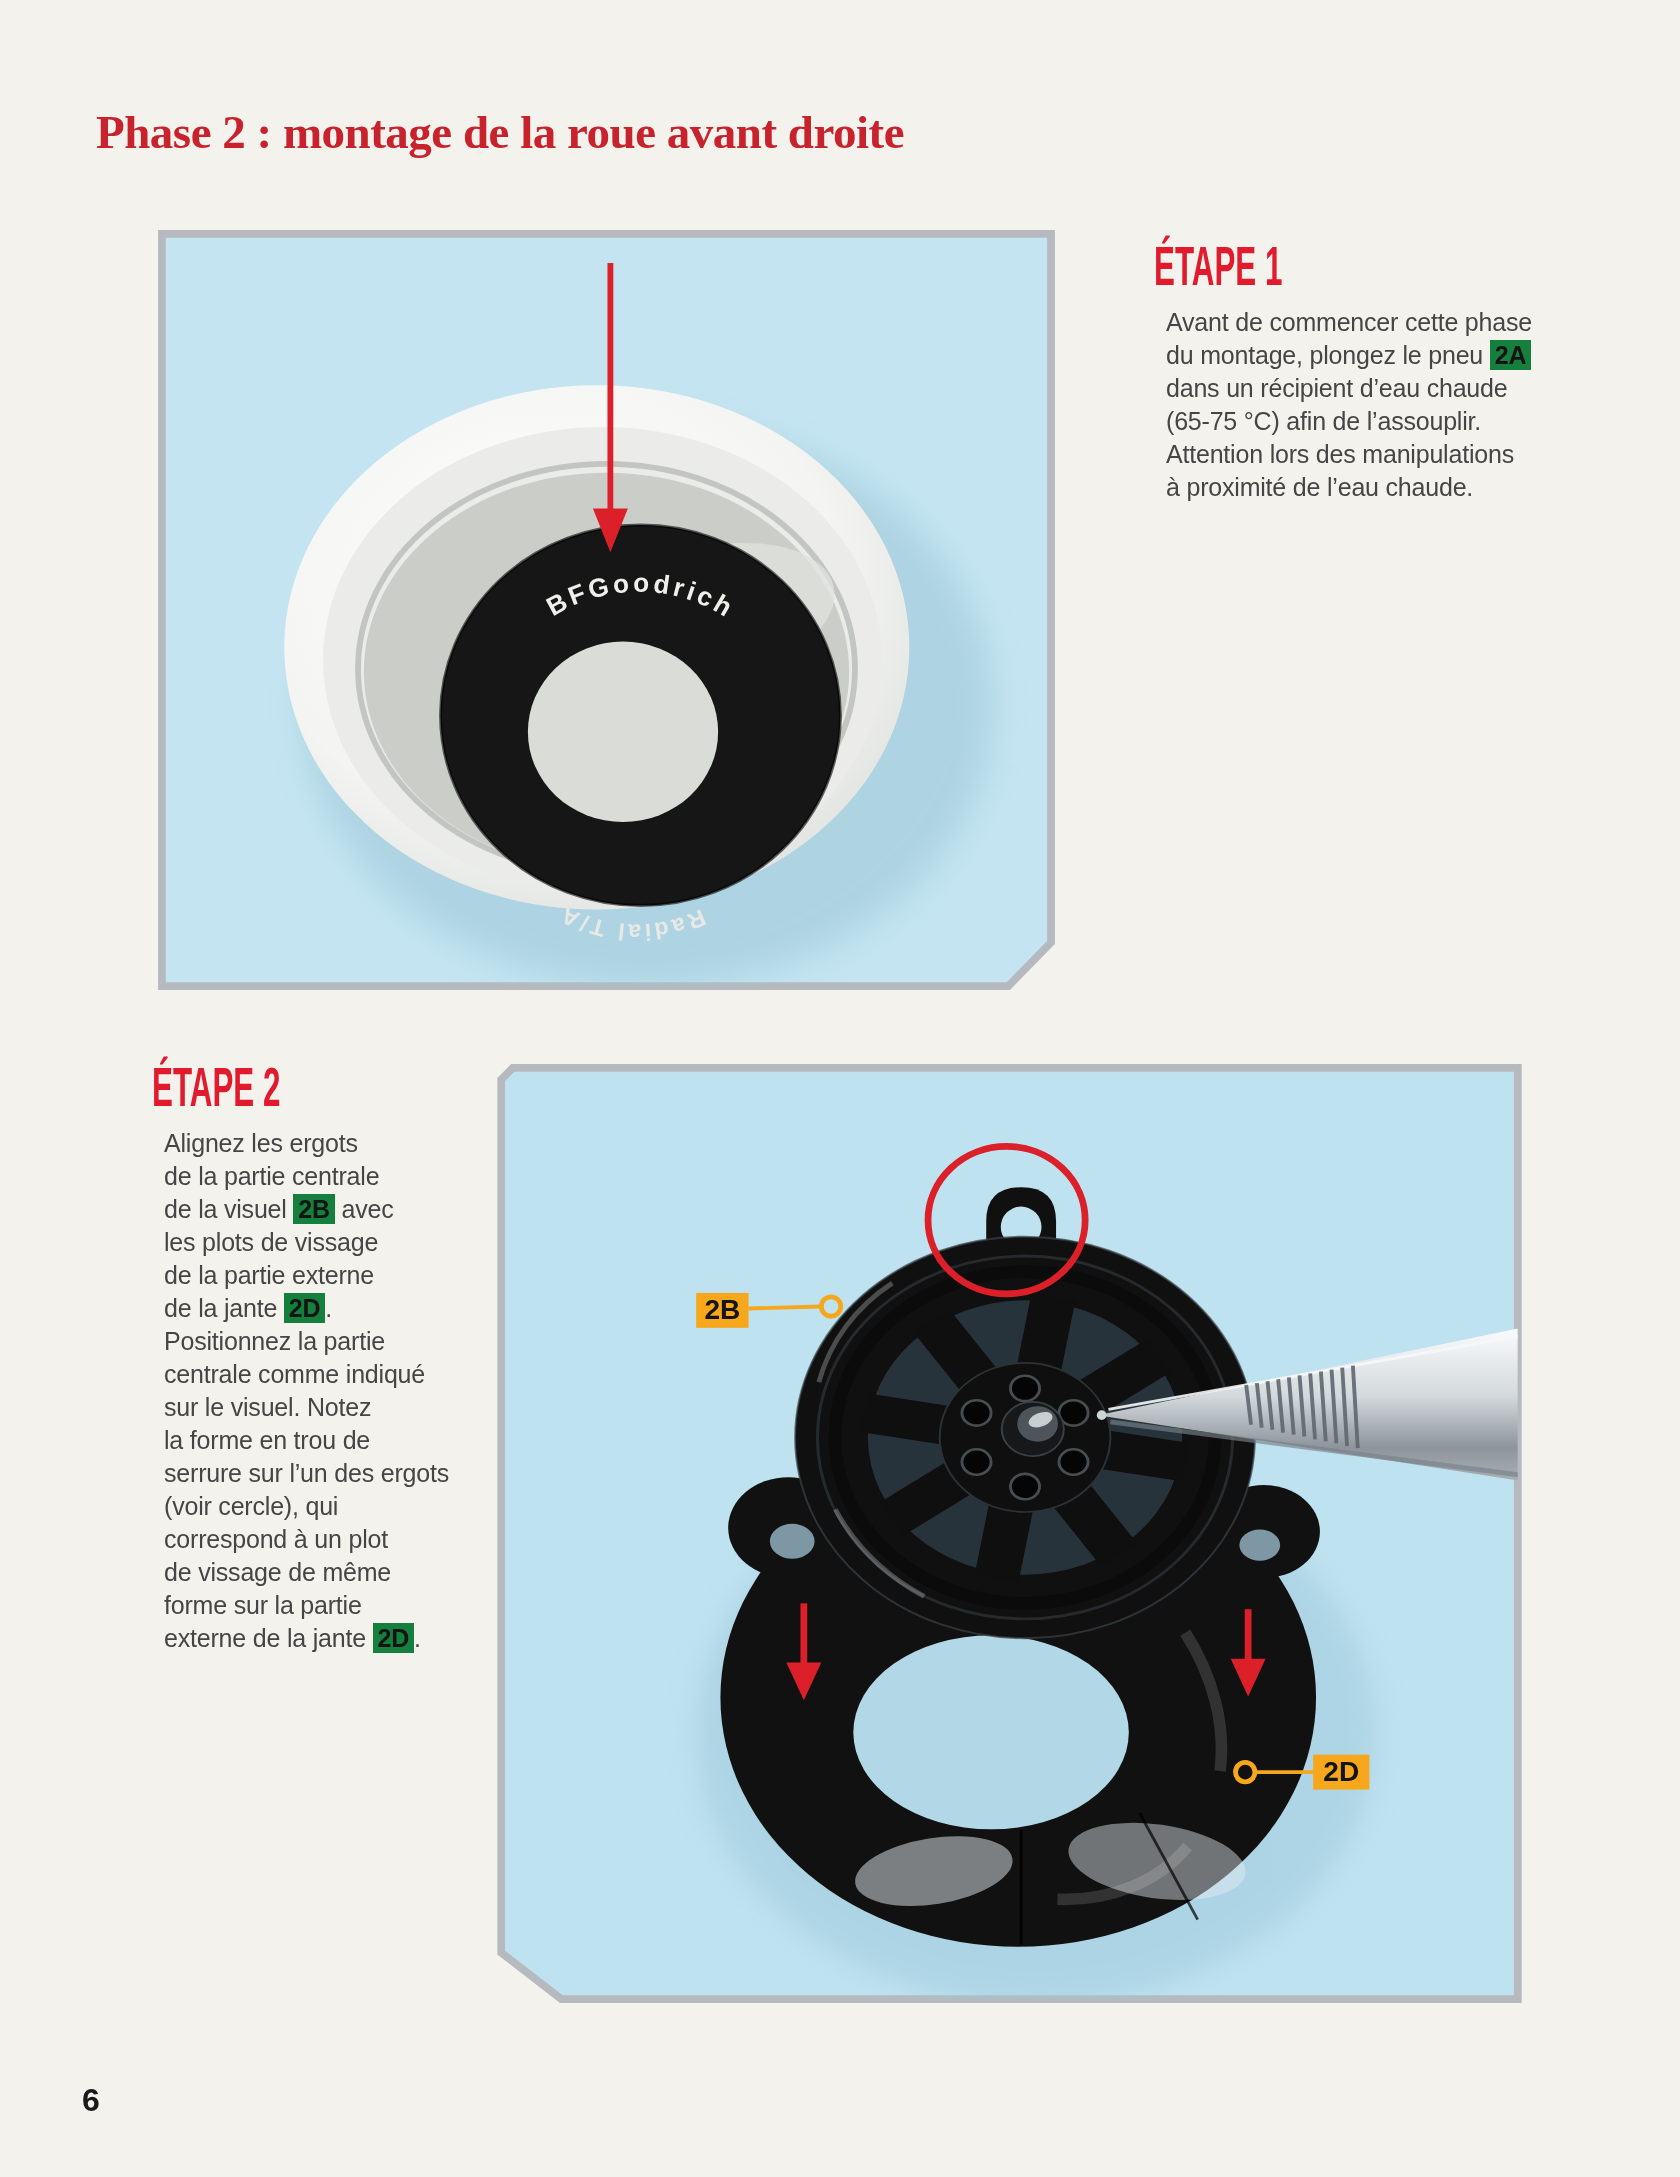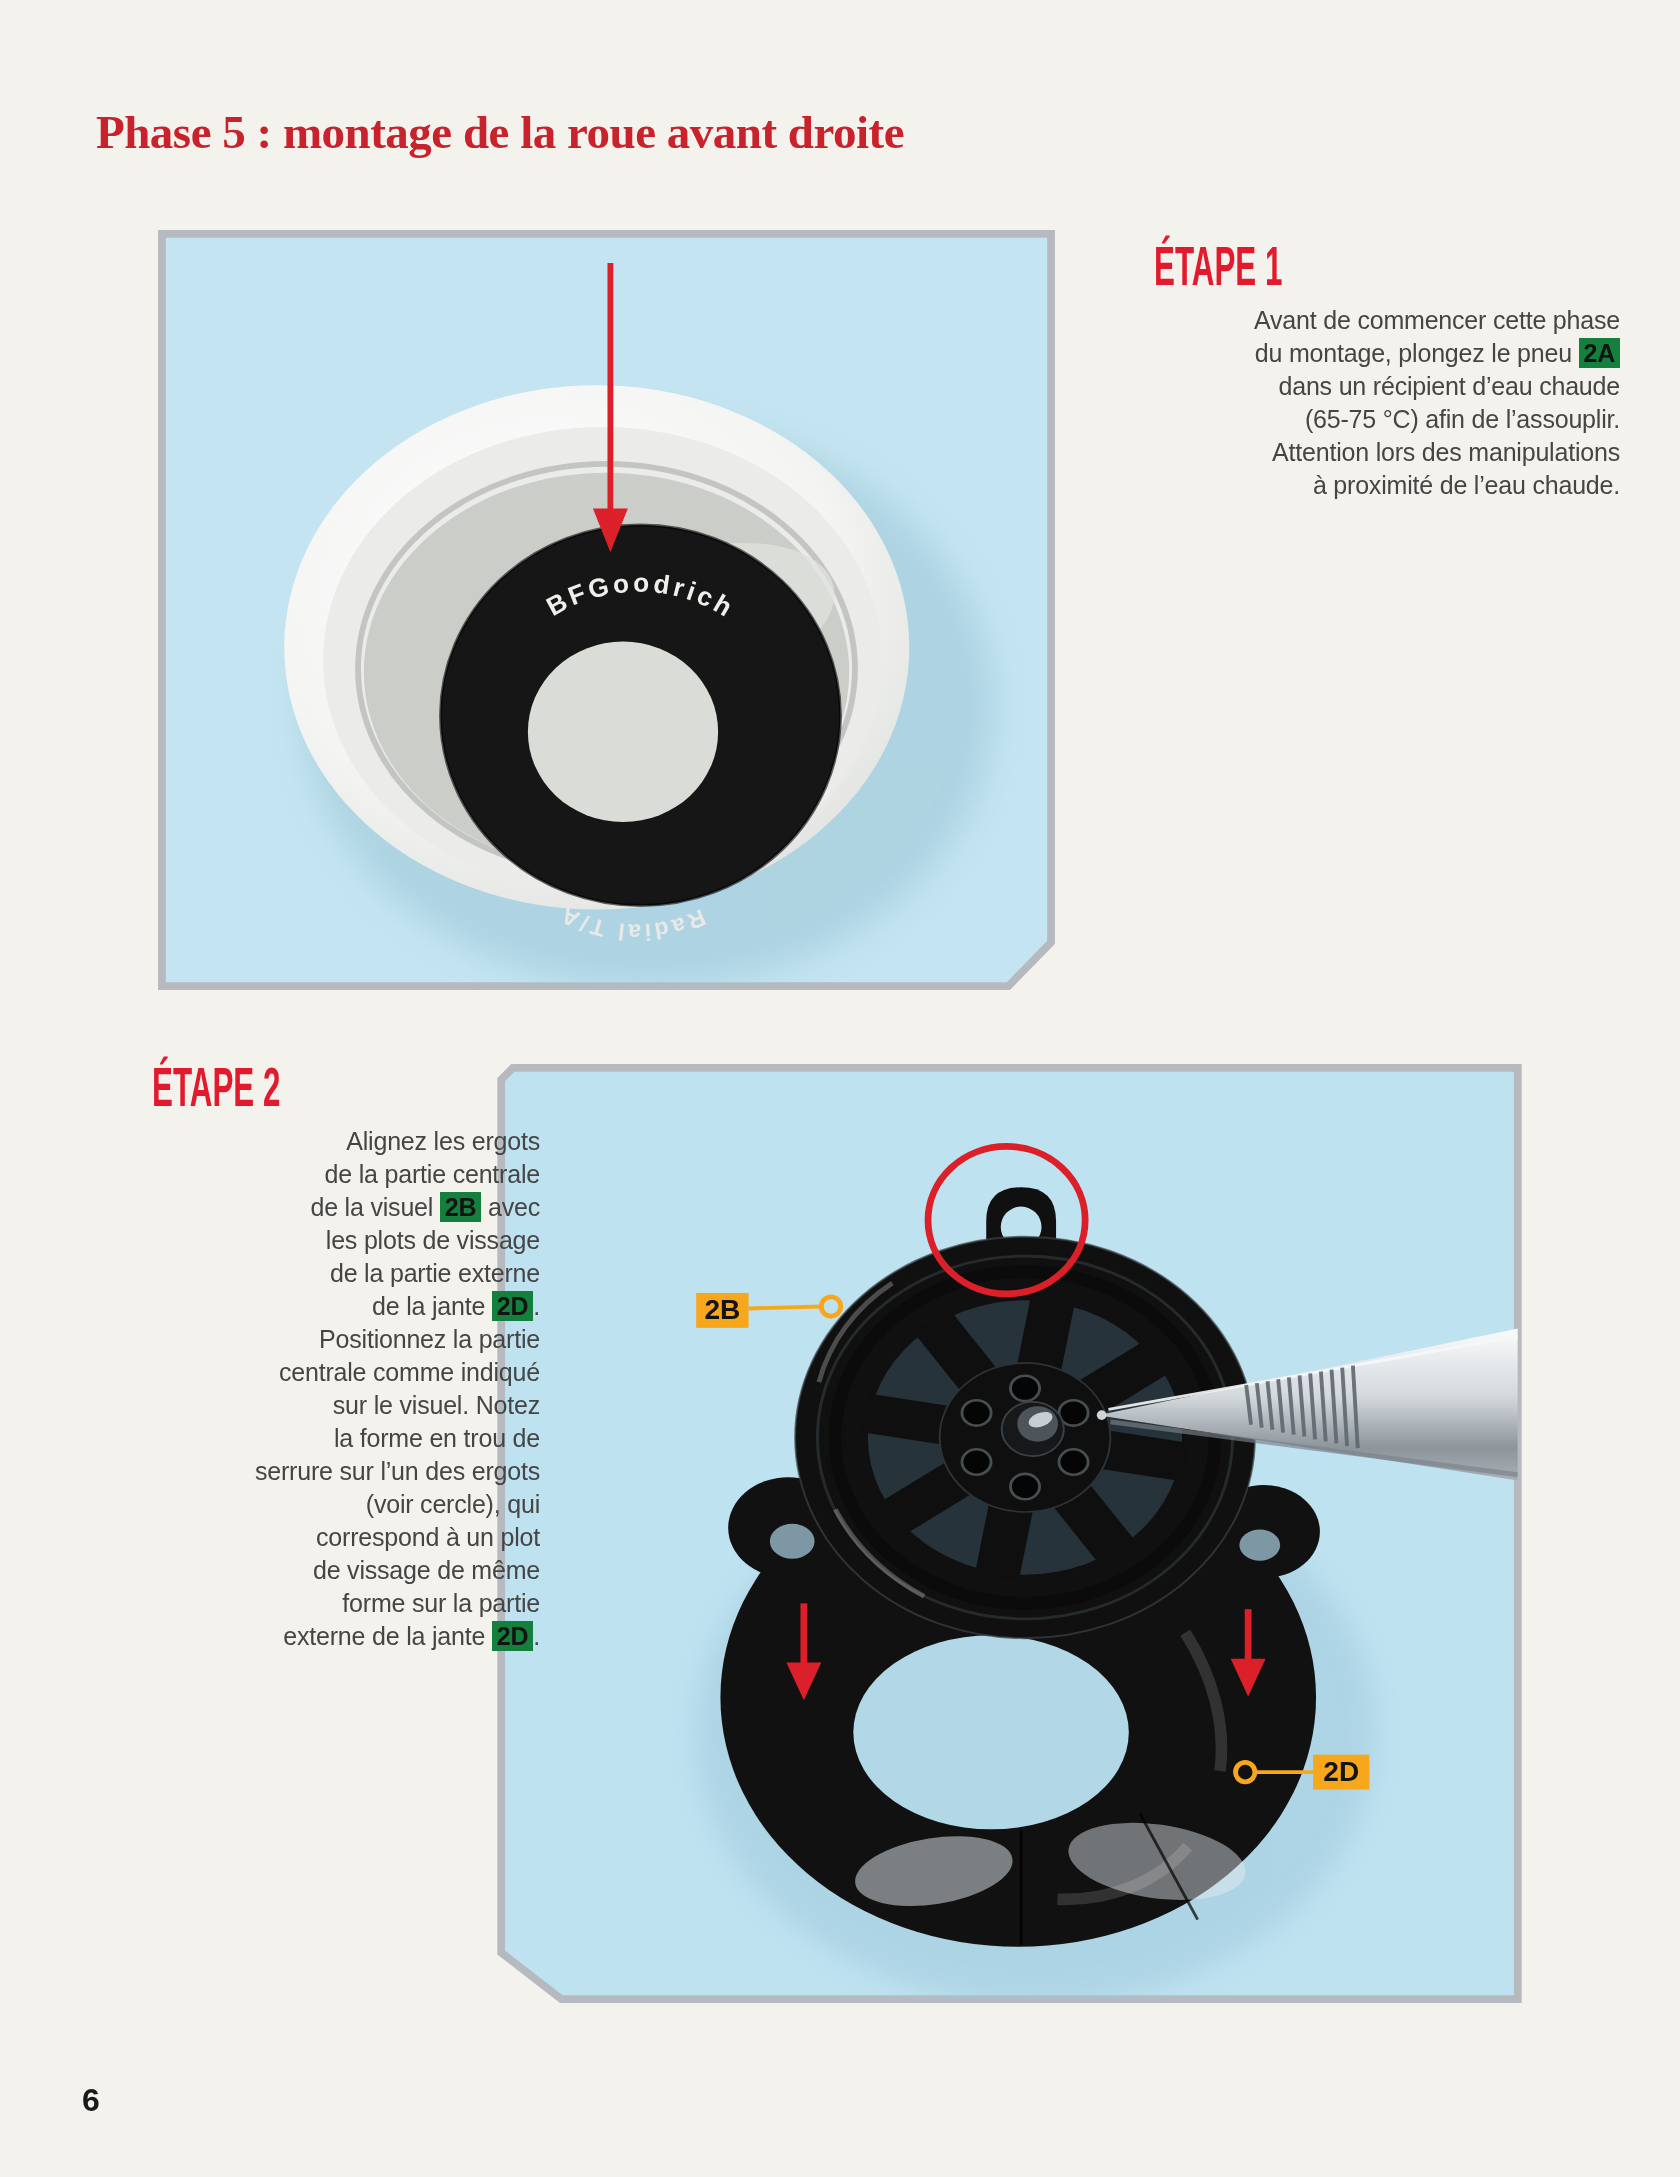--- a/index.html
+++ b/index.html
@@ -21,43 +21,42 @@
   .photo svg{display:block;}
   .step{position:absolute;z-index:2;}
   .step h2{
     margin:0 0 9.7px 0;
     font-size:56px;line-height:1.0;font-weight:700;
     color:#e11b2d;
     transform:scaleX(0.56);transform-origin:left top;
     letter-spacing:0px;white-space:nowrap;
   }
   .step p{
-    margin:0;
+    margin:12px;
     font-size:25px;line-height:33px;color:#454545;
     white-space:pre-line;
     letter-spacing:-0.2px;
-    text-align:right;
   }
   .hl{
     background:#15803d;color:#141414;font-weight:700;
     padding:1px 4.9px;white-space:nowrap;
   }
   #step1{left:1154px;top:238px;width:466px;}
   #step2{left:152px;top:1059px;width:388px;}
   .pagenum{
     position:absolute;left:82px;top:2082px;
     font-size:32px;font-weight:700;color:#1a1a1a;
   }
 </style>
 </head>
 <body>
 
 <div class="page">
 
-  <h1 class="title">Phase 5 : montage de la roue avant droite</h1>
+  <h1 class="title">Phase 2 : montage de la roue avant droite</h1>
 
   <div class="photo" style="left:158px;top:230px;width:897px;height:760px;">
     <svg width="897" height="760" viewBox="0 0 924 783">
       <defs>
         <clipPath id="clip1">
             <path d="M4,4 H920 V734 L876,779 H4 Z"></path>
           </clipPath>
         <filter id="soft1" x="-40%" y="-40%" width="180%" height="180%">
             <feGaussianBlur stdDeviation="16"></feGaussianBlur>
           </filter>

